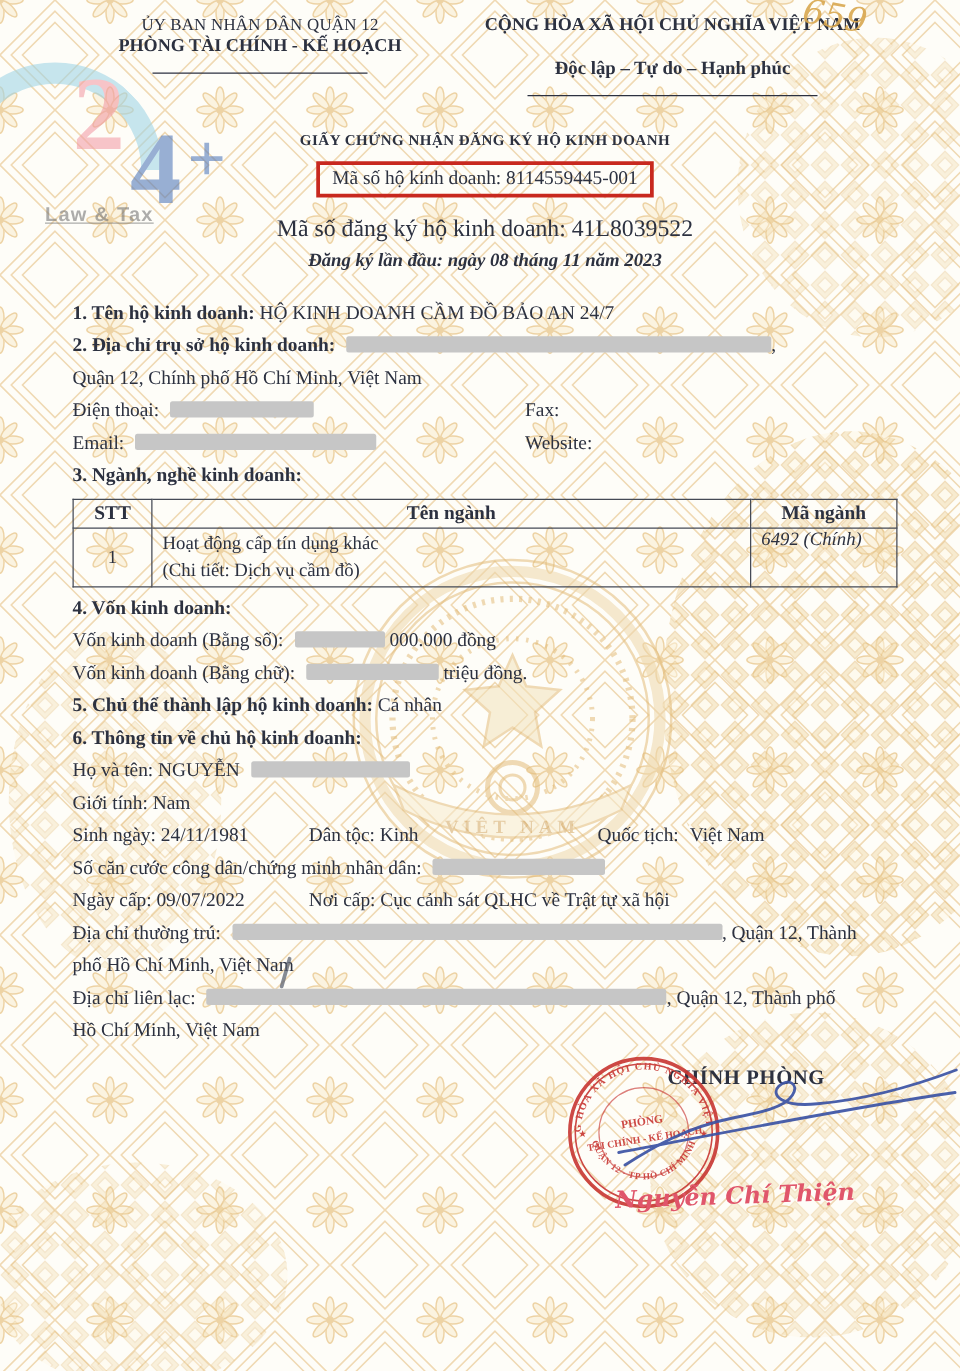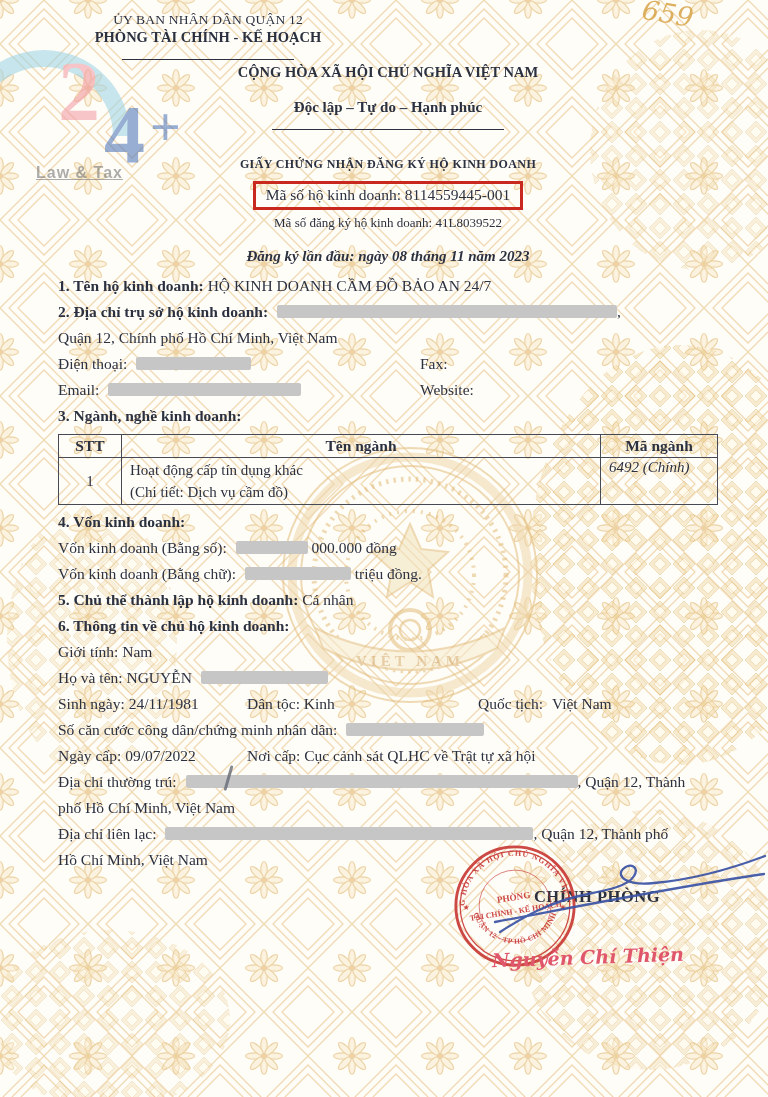--- a/index.html
+++ b/index.html
@@ -2,40 +2,40 @@
 <html><head>
 <meta charset="utf-8">
 <style>
   html,body{margin:0;padding:0;}
   .page{position:relative;width:768px;height:1097px;background:#fefdf8;overflow:hidden;
         font-family:"Liberation Serif", serif;color:#2c3140;}
   .bg{position:absolute;inset:0;z-index:0;}
   .emblem{position:absolute;left:275px;top:440px;width:270px;height:270px;opacity:.55;z-index:1;}
   .content{position:absolute;inset:0;z-index:2;padding:0 50px 0 58px;box-sizing:border-box;}
   
-  .hdr{display:flex;margin-top:12px;flex-direction:column;}
+  .hdr{display:flex;margin-top:12px;}
   .hdr-left{width:300px;text-align:center;}
   .hdr-right{flex:1;text-align:center;}
   .h-l1{font-size:13.5px;letter-spacing:.2px;}
   .h-l2{font-size:14.5px;font-weight:bold;margin-top:1px;}
   .h-r1{font-size:14.5px;font-weight:bold;}
   .h-r2{font-size:15px;font-weight:bold;margin-top:18px;}
   .uline{display:inline-block;border-bottom:1.7px solid #2c3140;height:3px;}
   .ul-l{width:172px;}
   .ul-r{width:232px;}
   .pagenum{position:absolute;left:642px;top:-2px;z-index:3;font-size:27px;color:#d9a850;
            font-style:italic;transform:rotate(10deg);opacity:.9;font-family:"DejaVu Serif",serif;}
   
   .title{text-align:center;font-size:12px;font-weight:bold;margin-top:23px;letter-spacing:.4px;}
   .codes{text-align:center;}
   .redbox{display:inline-block;border:3px solid #c8281e;padding:2px 10px 3px;font-size:15.5px;margin-top:9px;}
-  .code2{font-size:13px;margin-top:5px;}
-  .first-reg{font-size:15px;font-style:italic;font-weight:bold;margin-top:17px;}
-  
-  .body{margin-top:8px;font-size:15.5px;}
+  .code2{font-size:19px;margin-top:15px;}
+  .first-reg{font-size:15px;font-style:italic;font-weight:bold;margin-top:6px;}
+  
+  .body{margin-top:20px;font-size:15.5px;}
   .line{line-height:26px;min-height:26px;}
   .lb{font-weight:bold;}
   .redact{display:inline-block;background:#c6c6c6;height:13px;border-radius:2px;vertical-align:-1px;}
   .cols{display:flex;}
   .w362{width:362px;}
   .w190{width:189px;}
   .w230{width:231px;}
   table.industry{width:100%;border-collapse:collapse;margin-top:5px;background:rgba(255,255,255,.0);padding-left:16px;}
   table.industry th,table.industry td{border:1.7px solid #454a55;padding:1px 8px;}
   table.industry th{font-size:15.5px;font-weight:bold;text-align:center;padding:2px 6px;}
@@ -232,27 +232,27 @@
       <div class="line">
         <span class="lb">5. Chủ thể thành lập hộ kinh doanh:</span>
         <span>Cá nhân</span>
       </div>
 
       <div class="line">
         <span class="lb">6. Thông tin về chủ hộ kinh doanh:</span>
       </div>
 
       <div class="line">
-        <span>Giới tính:</span>
-        <span>Nam</span>
-      </div>
-      <div class="line">
         <span>Họ và tên:</span>
         <span>NGUYỄN</span>
         <span class="sp"></span><span class="redact" style="width:127px"></span>
+      </div>
+      <div class="line">
+        <span>Giới tính:</span>
+        <span>Nam</span>
       </div>
       <div class="line cols">
         <span class="w190">
           <span>Sinh ngày:</span>
           <span>24/11/1981</span>
         </span>
         <span class="w230">
           <span>Dân tộc:</span>
           <span>Kinh</span>
         </span>

